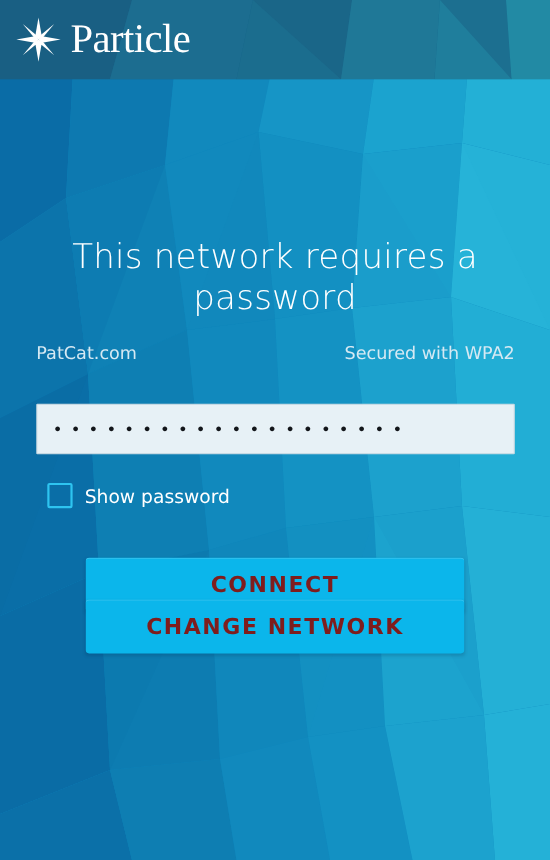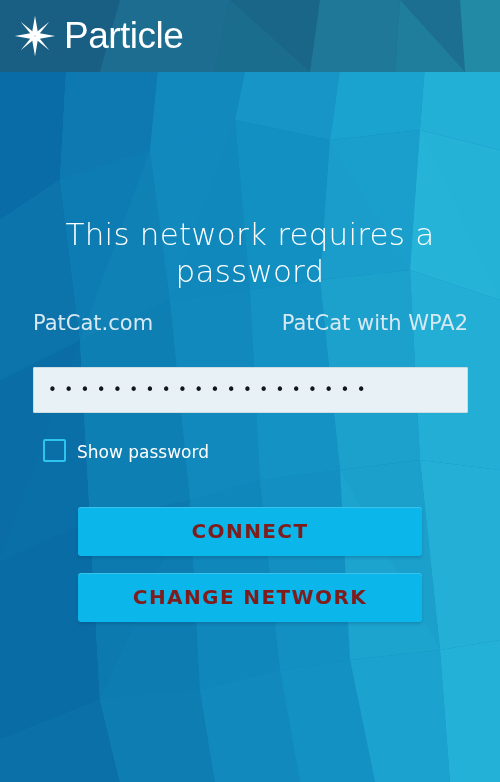--- a/index.html
+++ b/index.html
@@ -50,21 +50,21 @@
     gap: 8px;
     z-index: 3;
   }
   #logo-star { display: block; }
   #logo-text {
     color: #ffffff;
     font-size: 37px;
     font-weight: 300;
     letter-spacing: -0.5px;
     line-height: 52px;
-    font-family: Liberation Sans, sans-serif;
+    font-family: Liberation Serif, serif;
   }
 
   
   #content {
     position: absolute;
     left: 0; top: 72px;
     width: 500px;
     height: 530px;
     z-index: 10;
   }
@@ -83,21 +83,21 @@
   }
 
   #meta-row {
     position: absolute;
     left: 33px; top: 239px;
     width: 435px;
     display: flex;
     justify-content: space-between;
     align-items: flex-end;
     color: #d3e7f2;
-    font-size: 21px;
+    font-size: 16px;
     font-weight: 400;
     font-family: "DejaVu Sans", sans-serif;
   }
   #ssid-label { color: #d6e9f3; }
   #security-label { color: #d6e9f3; }
 
   #password-field {
     position: absolute;
     left: 33px; top: 295px;
     width: 435px;
@@ -155,21 +155,21 @@
     font-weight: bold;
     letter-spacing: 1.4px;
     font-family: "DejaVu Sans", sans-serif;
     cursor: pointer;
     box-shadow: 0 1px 0 rgba(255,255,255,0.18) inset, 0 2px 3px rgba(0,40,70,0.18);
     text-align: center;
     line-height: 49px;
     padding: 0;
   }
   #connect-button { top: 435px; }
-  #change-network-button { top: 501px; }
+  #change-network-button { top: 473px; }
 </style>
 </head>
 <body>
 
 <div id="app">
 
   <svg id="poly-bg" viewBox="0 0 500 782" preserveAspectRatio="none">
     <rect x="0" y="0" width="500" height="782" fill="#0e86bc"></rect>
     <polygon points="0,0 70,0 60,180 0,220" fill="#0a6ca6"></polygon>
     <polygon points="70,0 165,0 150,150 60,180" fill="#0d79b0"></polygon>
@@ -245,21 +245,21 @@
       <span id="logo-text">Particle</span>
     </div>
   </div>
 
   <div id="content">
 
     <div id="title">This network requires a password</div>
 
     <div id="meta-row">
       <span id="ssid-label">PatCat.com</span>
-      <span id="security-label">PatCat with WPA2</span>
+      <span id="security-label">Secured with WPA2</span>
     </div>
 
     <div id="password-field" title="Password">
       <span id="password-dots">••••••••••••••••••••</span>
     </div>
 
     <div id="show-password-row">
       <span id="show-password-box"></span>
       <span id="show-password-label">Show password</span>
     </div>

